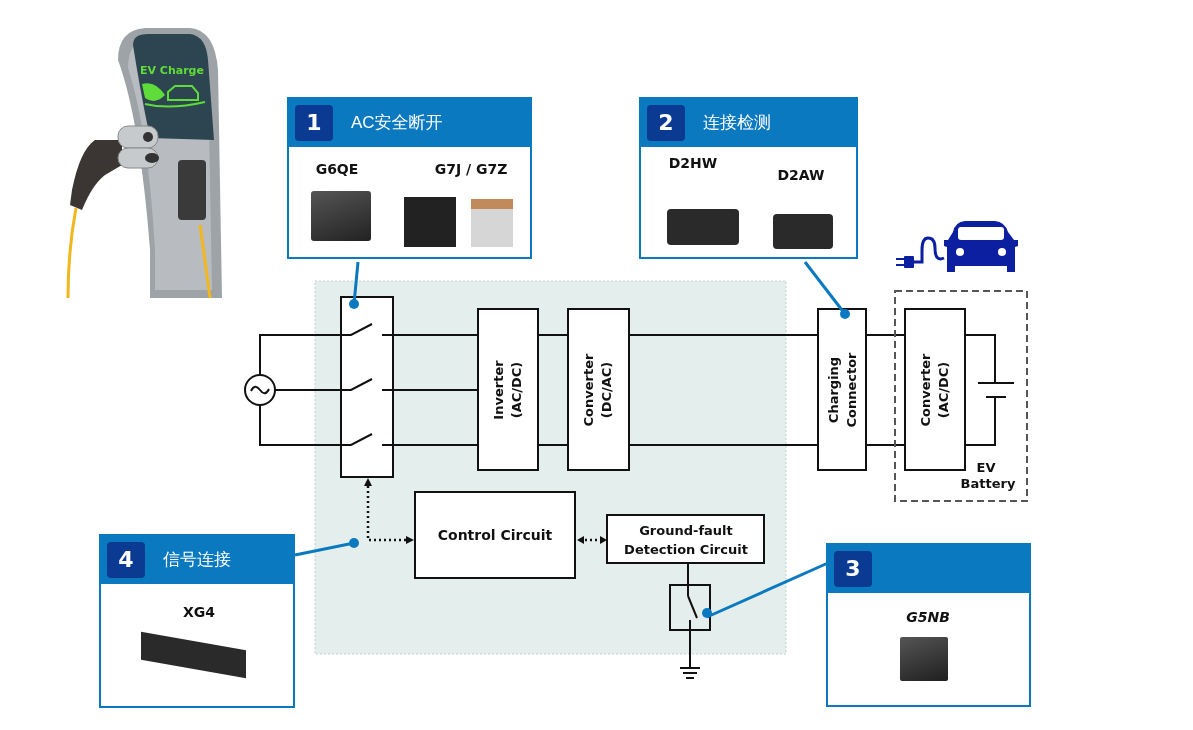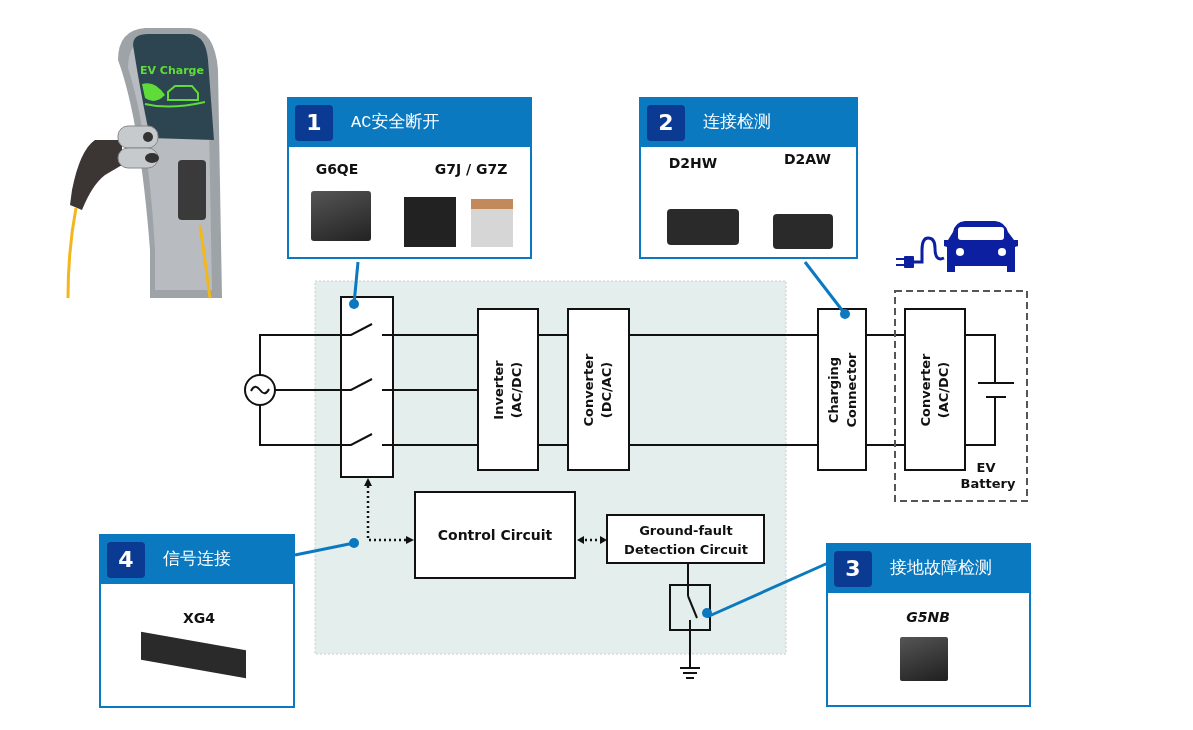--- a/index.html
+++ b/index.html
@@ -2,21 +2,21 @@
 <html><head>
 <meta charset="utf-8">
 <style>
   html, body { margin:0; padding:0; background:#ffffff; }
   body { width:1193px; height:730px; position:relative; overflow:hidden; font-family:"DejaVu Sans","Liberation Sans",sans-serif; }
   #diagram { position:absolute; left:0; top:0; }
   .lbl { font-family:"DejaVu Sans","Liberation Sans",sans-serif; font-weight:bold; fill:#111; }
   .card { position:absolute; border:2px solid #0a79c0; background:#fff; box-sizing:border-box; }
   .card-head { height:48px; background:#0a79c0; position:relative; }
   .card-num { position:absolute; left:6px; top:6px; width:38px; height:36px; background:#0b3a92; border-radius:4px; color:#fff; font-weight:bold; font-size:22px; text-align:center; line-height:36px; font-family:"DejaVu Sans",sans-serif; }
-  .card-title { position:absolute; left:62px; top:0; line-height:48px; color:#fff; font-size:17px; font-family:Liberation Mono, monospace; }
+  .card-title { position:absolute; left:62px; top:0; line-height:48px; color:#fff; font-size:17px; font-family:Liberation Sans, sans-serif; }
   .prod { position:absolute; text-align:center; font-weight:bold; font-size:14px; color:#111; font-family:"DejaVu Sans",sans-serif; }
   .pic { position:absolute; }
 </style>
 </head>
 <body>
 
 <svg id="diagram" width="1193" height="730" viewBox="0 0 1193 730" xmlns="http://www.w3.org/2000/svg">
 
   <rect x="315" y="281" width="471" height="373" fill="#e4efed" stroke="#c6cfcd" stroke-width="1" stroke-dasharray="2,2"></rect>
 
@@ -137,34 +137,33 @@
   <div class="pic" style="left:115px;top:98px;width:52px;height:50px;background:#222;"></div>
   <div class="pic" style="left:182px;top:100px;width:42px;height:48px;background:linear-gradient(#c28a5a 0,#c28a5a 20%,#d6d6d6 20%);"></div>
 </div>
 
 <div class="card" style="left:639px;top:97px;width:219px;height:162px;">
   <div class="card-head">
     <div class="card-num">2</div>
     <div class="card-title">连接检测</div>
   </div>
   <div class="prod" style="left:22px;top:56px;width:60px;">D2HW</div>
-  <div class="prod" style="left:130px;top:52px;width:60px;text-align:right;">D2AW</div>
+  <div class="prod" style="left:130px;top:68px;width:60px;">D2AW</div>
   <div class="pic" style="left:26px;top:110px;width:72px;height:36px;background:#2a2a2a;border-radius:4px;"></div>
   <div class="pic" style="left:132px;top:115px;width:60px;height:35px;background:#2a2a2a;border-radius:4px;"></div>
 </div>
 
 <div class="card" style="left:826px;top:543px;width:205px;height:164px;">
   <div class="card-head">
     <div class="card-num">3</div>
-    <div class="card-title">接地故障检测</div>
   </div>
   <div class="prod" style="left:70px;top:64px;width:60px;font-style:italic;">G5NB</div>
   <div class="pic" style="left:72px;top:92px;width:48px;height:44px;background:linear-gradient(160deg,#555,#1f1f1f);border-radius:2px;"></div>
 </div>
 
 <div class="card" style="left:99px;top:534px;width:196px;height:174px;">
   <div class="card-head">
     <div class="card-num">4</div>
     <div class="card-title">信号连接</div>
   </div>
-  <div class="prod" style="left:68px;top:74px;width:60px;">XG4</div>
+  <div class="prod" style="left:68px;top:68px;width:60px;">XG4</div>
   <div class="pic" style="left:40px;top:105px;width:105px;height:28px;background:#2a2a2a;transform:skewY(10deg);"></div>
 </div>
 
 </body></html>

